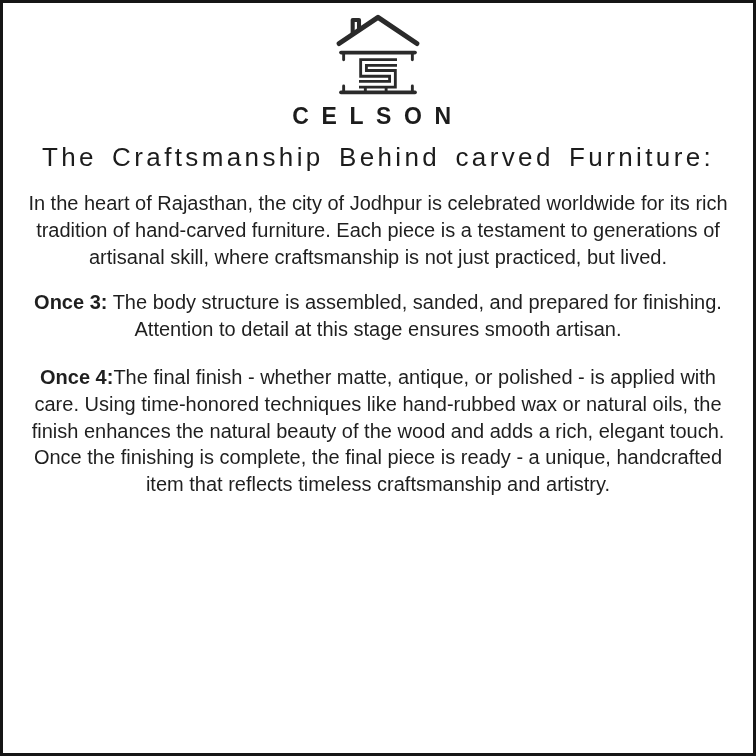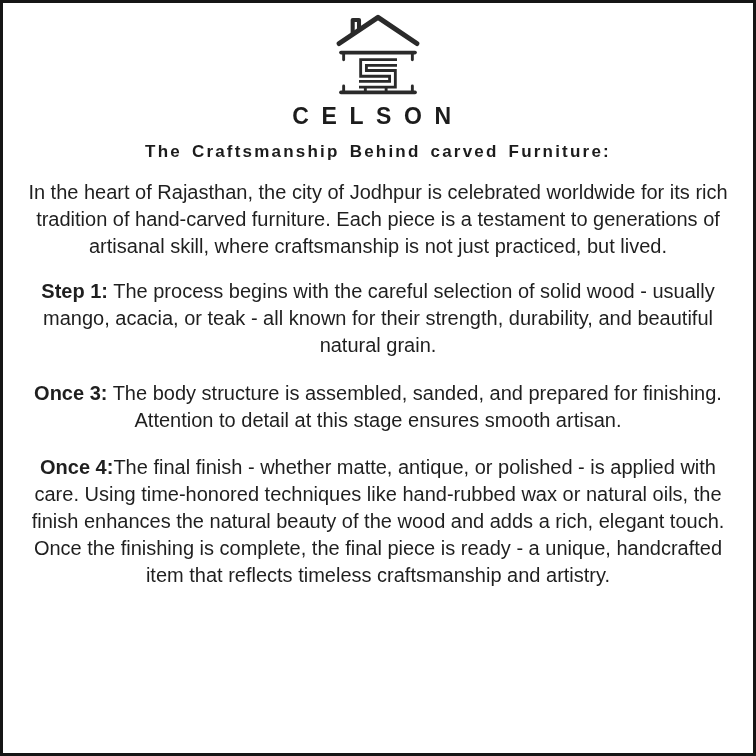--- a/index.html
+++ b/index.html
@@ -32,22 +32,22 @@
   }
   .wordmark {
     font-size: 23px;
     font-weight: bold;
     letter-spacing: 0.55em;
     margin: 7px 0 0 0;
     color: #1c1c1c;
     white-space: nowrap;
   }
   .heading {
-    font-size: 17px;
-    font-weight: bold;
+    font-size: 26px;
+    font-weight: normal;
     letter-spacing: 0.13em;
     word-spacing: 0.18em;
     margin: 12px 0 17px 0;
     color: #1c1c1c;
   }
   .body-text {
     font-size: 20px;
     line-height: 1.34;
   }
   .para {
@@ -92,21 +92,20 @@
   </div>
 
   <div class="wordmark">CELSON</div>
 
   <h1 class="heading">The Craftsmanship Behind carved Furniture:</h1>
 
   <div class="body-text">
 
     <p class="para p-intro"><span>In the heart of Rajasthan, the city of Jodhpur is celebrated worldwide for its rich tradition of hand-carved furniture. Each piece is a testament to generations of artisanal skill, where craftsmanship is not just practiced, but lived.</span></p>
 
-    <p class="para p-step1"><span class="lead">Step 1:</span><span> The process begins with the careful selection of solid wood - usually mango, acacia, or teak - all known for their strength, durability, and beautiful natural grain.</span></p>
 
 
     <p class="para p-step3"><span class="lead">Once 3:</span><span> The body structure is assembled, sanded, and prepared for finishing. Attention to detail at this stage ensures smooth artisan.</span></p>
 
     <p class="para p-step4"><span class="lead">Once 4:</span><span>The final finish - whether matte, antique, or polished - is applied with care. Using time-honored techniques like hand-rubbed wax or natural oils, the finish enhances the natural beauty of the wood and adds a rich, elegant touch.</span></p>
 
     <p class="para p-final"><span>Once the finishing is complete, the final piece is ready - a unique, handcrafted item that reflects timeless craftsmanship and artistry.</span></p>
 
   </div>
 </div>

